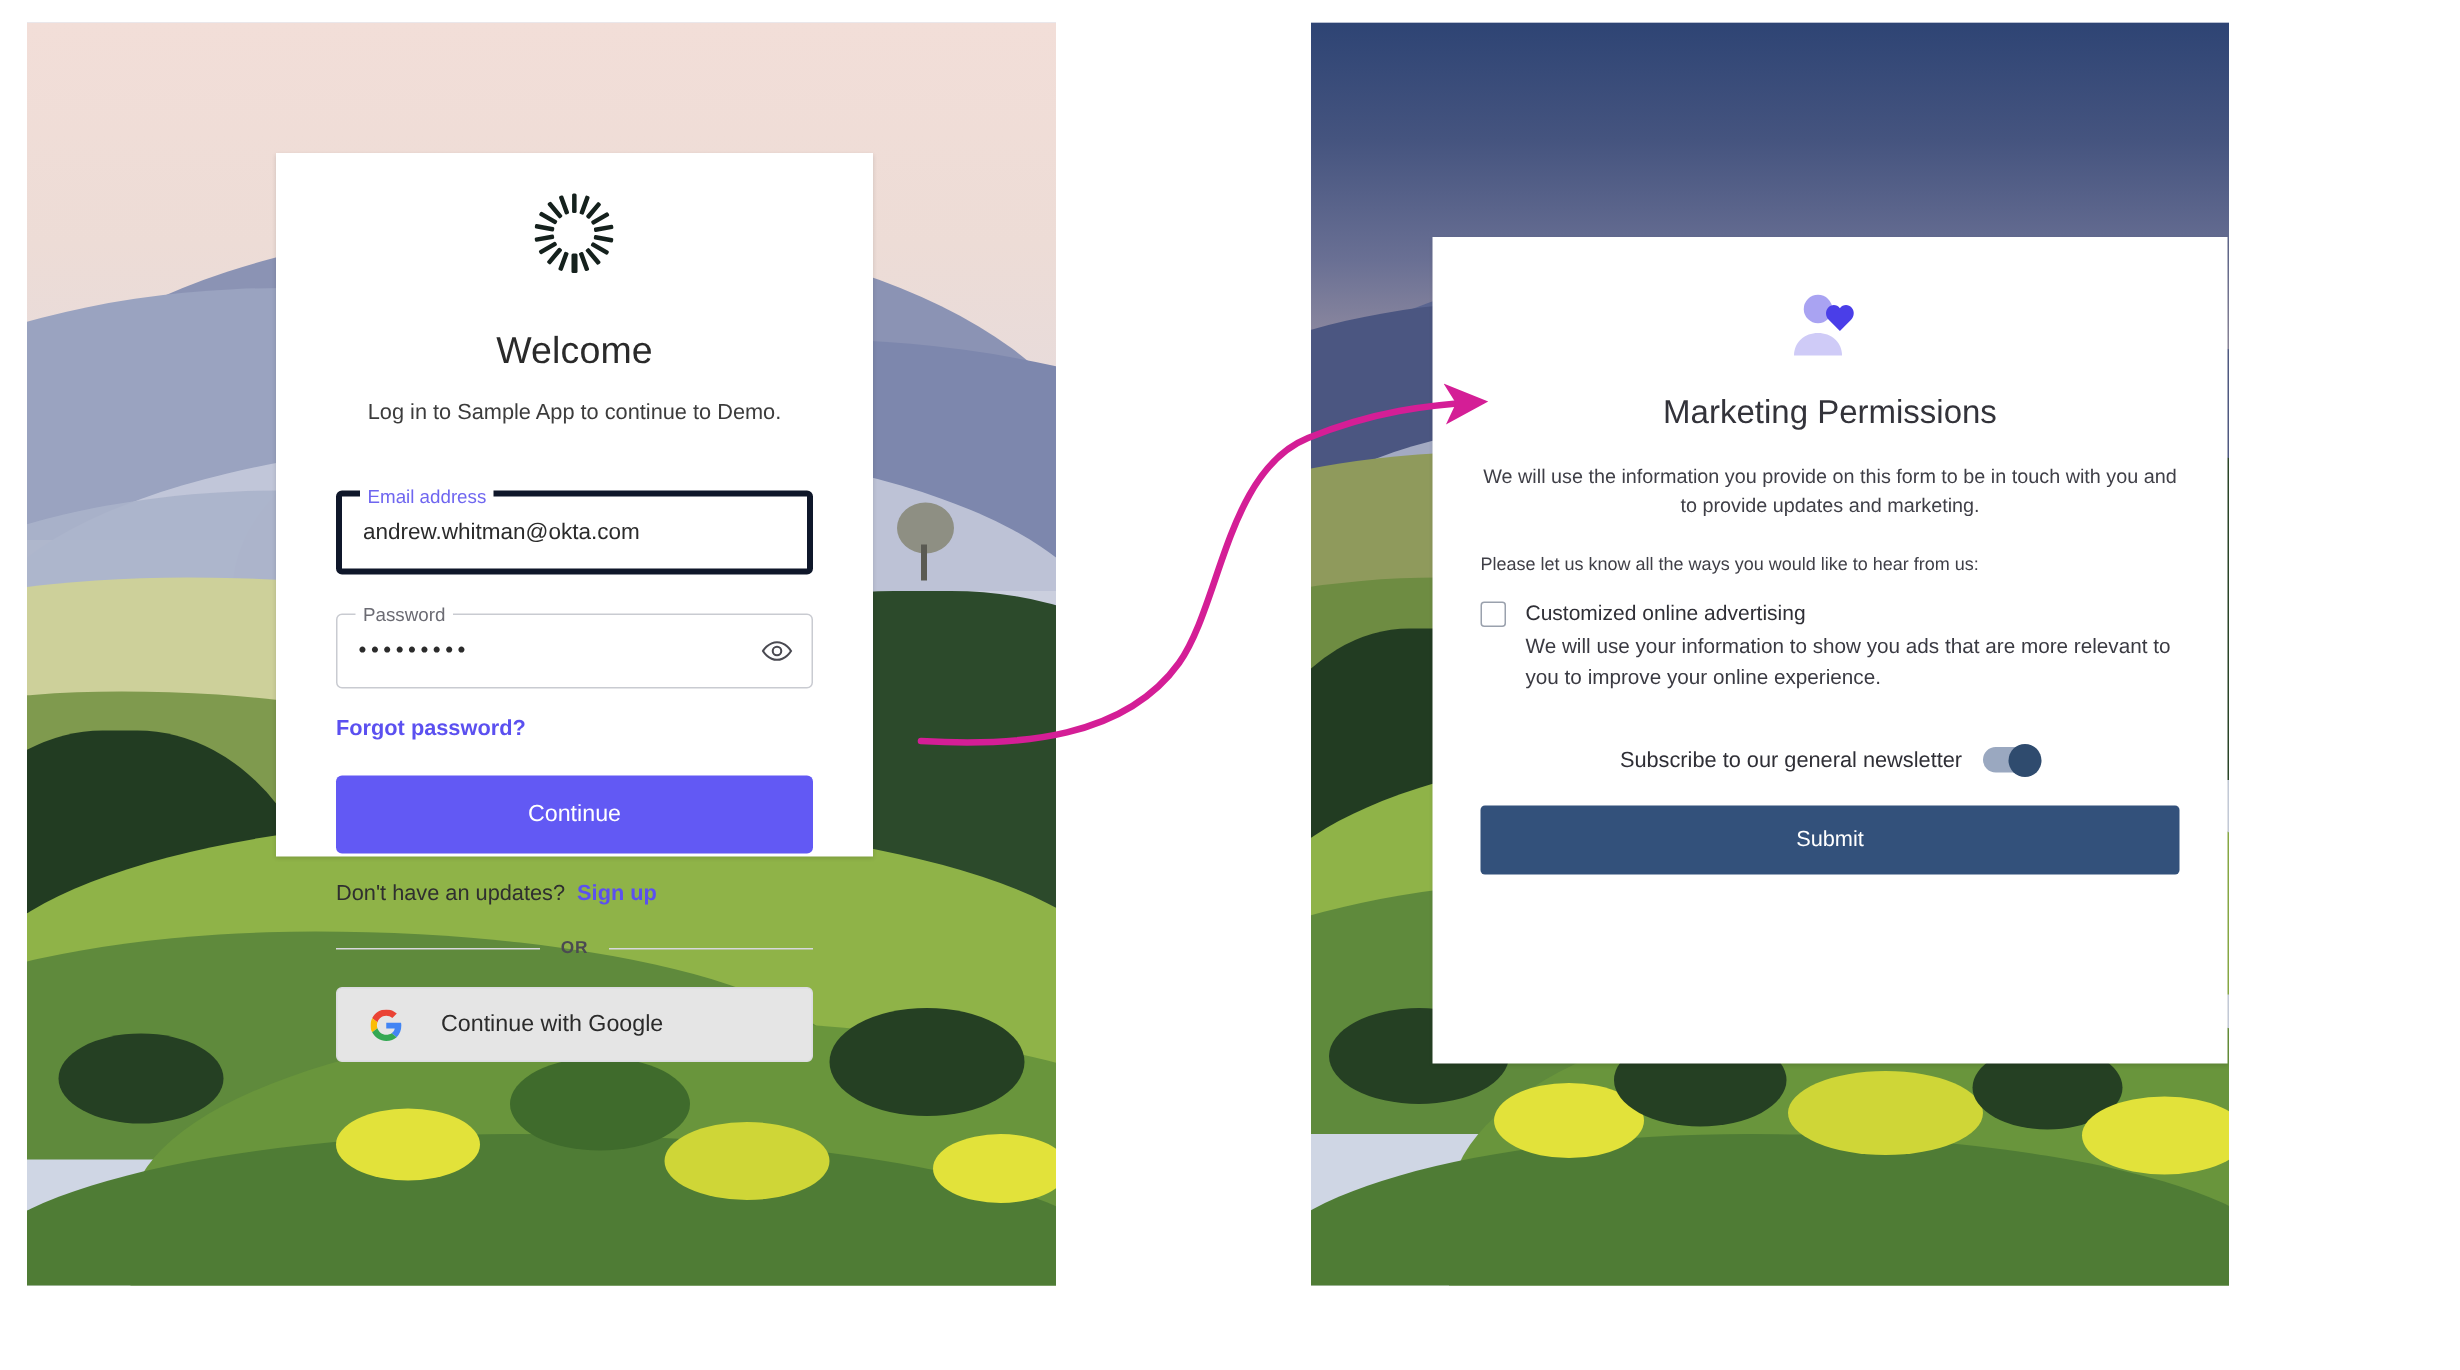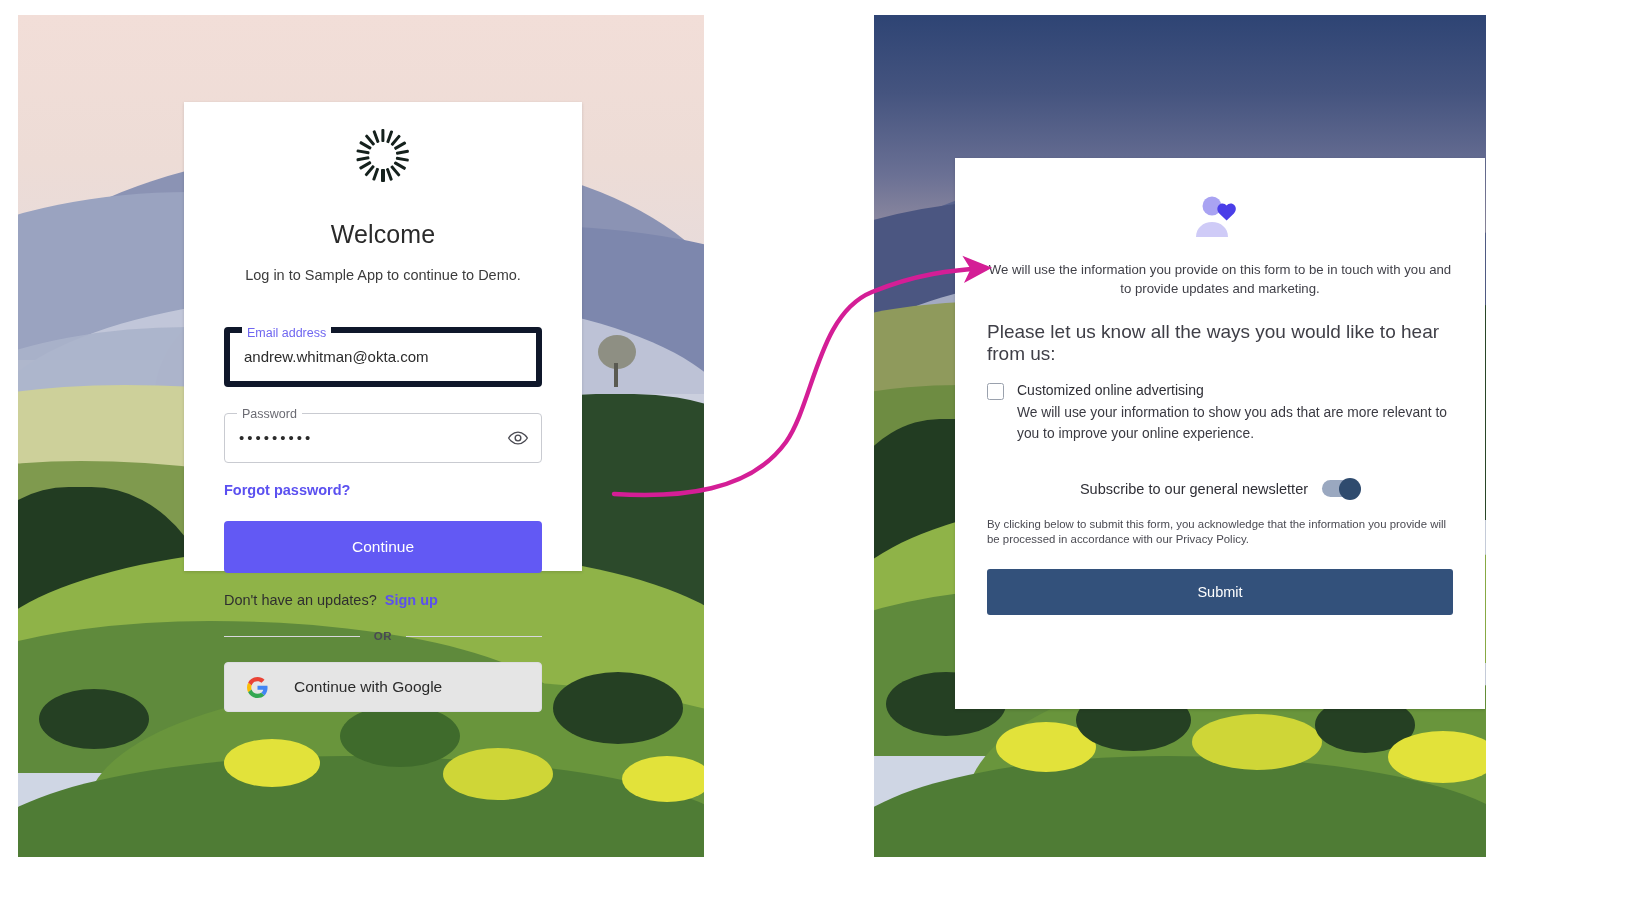--- a/index.html
+++ b/index.html
@@ -68,21 +68,21 @@
   .spoke{position:absolute;left:50%;top:50%;width:3.4px;height:13px;background:#15211d;
          transform-origin:50% -13.5px;border-radius:1px;margin-left:-1.7px;margin-top:0;}
 
   .welcome{margin:20px 0 0;text-align:center;font-size:25px;color:#2a2a2a;font-weight:400;letter-spacing:.1px;}
   .subtitle{margin:18px 0 0;text-align:center;font-size:14.5px;color:#3c3c3c;}
 
   .field-wrap{position:relative;margin-top:26px;}
   .notched{
     position:relative;border:1px solid #c9cbd1;border-radius:4px;height:48px;background:#fff;
   }
-  .notched.focused{border:6px solid #0f172a;margin-top:44px;}
+  .notched.focused{border:4px solid #0f172a;margin-top:44px;}
   .notch-label{
     position:absolute;top:-8px;left:12px;padding:0 5px;background:#fff;
     font-size:12.5px;color:#6b6b73;line-height:16px;
   }
   .notched.focused .notch-label{color:#6f66f0;}
   .field-value{
     position:absolute;left:14px;top:0;height:48px;line-height:48px;
     font-size:15px;color:#2b2b2b;
   }
   .dots{letter-spacing:3px;font-size:15px;color:#2b2b2b;}
@@ -115,21 +115,21 @@
   #consent-card{
     left:955px;top:158px;width:530px;height:551px;
     box-shadow:0 1px 3px rgba(0,0,0,.14);
   }
   .consent-inner{padding:0 32px;}
 
   #people-heart{margin:36px auto 0;width:60px;height:46px;position:relative;}
 
   .consent-title{margin:22px 0 0;text-align:center;font-size:22px;color:#33333a;font-weight:400;}
   .consent-intro{margin:20px auto 0;text-align:center;font-size:13.2px;line-height:19px;color:#3f3f47;max-width:470px;}
-  .consent-prompt{margin:23px 0 0;font-size:19px;color:#3f3f47;}
+  .consent-prompt{margin:23px 0 0;font-size:12px;color:#3f3f47;}
 
   .opt{display:flex;margin-top:16px;}
   .cbx{
     flex:0 0 17px;width:17px;height:17px;margin-top:2px;border-radius:2.5px;
     border:1.6px solid #9aa1ad;background:#fff;position:relative;cursor:pointer;box-sizing:border-box;
   }
   .cbx.checked{background:#2f4b6e;border-color:#2f4b6e;}
   .cbx.checked::after{
     content:"";position:absolute;left:4.6px;top:1.2px;width:4px;height:8.4px;
     border:solid #fff;border-width:0 2.1px 2.1px 0;transform:rotate(43deg);
@@ -303,40 +303,40 @@
       <div class="consent-inner">
 
         <div id="people-heart">
           <svg width="60" height="46" viewBox="0 0 60 46">
             <circle cx="22" cy="12" r="9.5" fill="#a9a3f2"></circle>
             <path d="M6 43c0-9 7.2-15 16-15s16 6 16 15z" fill="#cfcbf7"></path>
             <path d="M44.5 11.2c-2.2-2.6-6-2.3-7.9.3-1.9-2.6-5.7-2.9-7.9-.3-2.1 2.5-1.6 6 .6 8.2l7.3 7.2 7.3-7.2c2.2-2.2 2.7-5.7.6-8.2z" fill="#4a3ee8"></path>
           </svg>
         </div>
 
+        <h2 class="consent-title">Marketing Permissions</h2>
         <p class="consent-intro">We will use the information you provide on this form to be in touch with you and to provide updates and marketing.</p>
         <p class="consent-prompt">Please let us know all the ways you would like to hear from us:</p>
 
 
         <div class="opt">
           <div class="cbx"></div>
           <div class="opt-text">
             <div class="opt-title">Customized online advertising</div>
             <div class="opt-desc">We will use your information to show you ads that are more relevant to you to improve your online experience.</div>
           </div>
         </div>
 
         <div class="toggle-row">
           <span class="toggle-label">Subscribe to our general newsletter</span>
           <span class="switch">
             <span class="knob"></span>
           </span>
         </div>
 
-        <p class="legal">By clicking below to submit this form, you acknowledge that the information you provide will be processed in accordance with our Privacy Policy.</p>
 
         <button class="btn-submit">Submit</button>
 
       </div>
     </div>
   </div>
 
   <svg id="flow-arrow" viewBox="0 0 420 300">
     <defs>
       <marker id="arrowhead" markerWidth="7" markerHeight="7" refX="5.2" refY="3.5" orient="auto">

